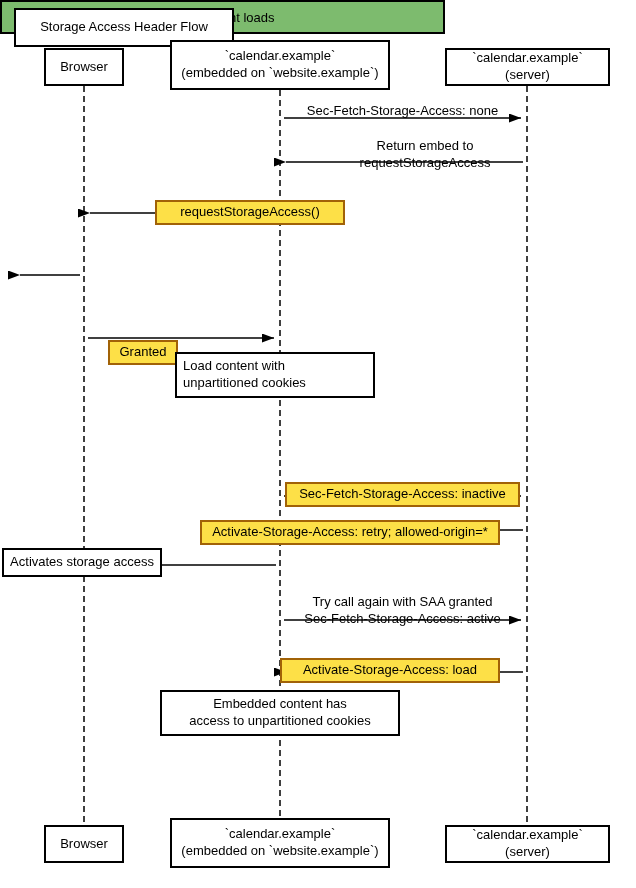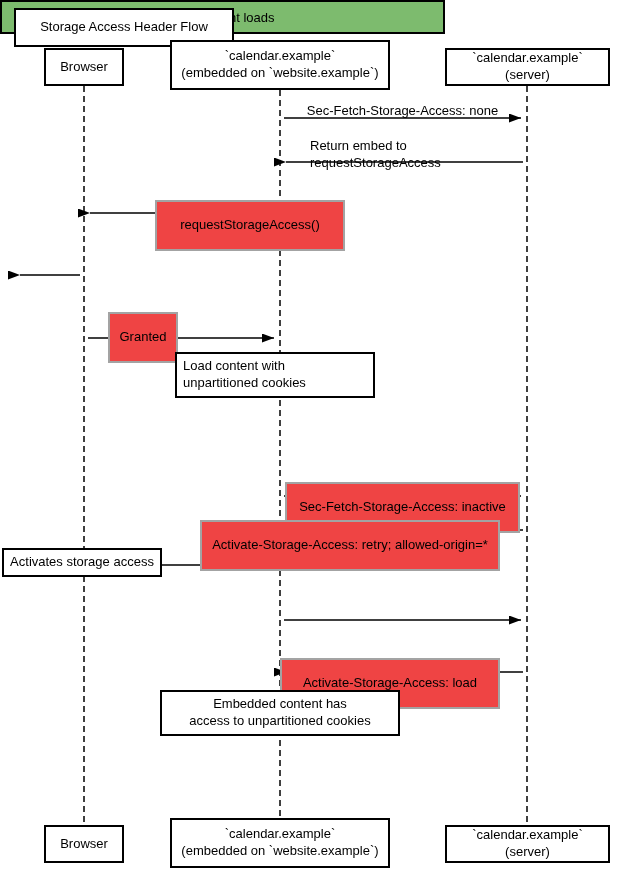--- a/index.html
+++ b/index.html
@@ -24,24 +24,24 @@
       text-align: center;
       padding: 4px 6px;
       line-height: 1.3;
     }
     .box-green {
       background: #7dbb6e;
       border: 2px solid #000;
     }
     .label-box {
       position: absolute;
-      border: 2px solid #a3a3a3;
-      background: #ef4444;
+      border: 2px solid #a16207;
+      background: #fde047;
       text-align: center;
-      padding: 15px 5px;
+      padding: 2px 5px;
       line-height: 1.3;
     }
     .plain-text {
       position: absolute;
       text-align: center;
       line-height: 1.3;
     }
     svg.arrows {
       position: absolute;
       top: 0; left: 0;
@@ -108,31 +108,31 @@
     <line x1="284" y1="620" x2="521" y2="620" stroke="#000" stroke-width="1.5" marker-end="url(#arrowhead)"></line>
 
     <line x1="523" y1="672" x2="286" y2="672" stroke="#000" stroke-width="1.5" marker-end="url(#arrowhead-left)"></line>
 
   </svg>
 
   <div class="plain-text" style="left:285px; top:103px; width:235px;">
     <span>Sec-Fetch-Storage-Access: none</span>
   </div>
 
-  <div class="plain-text" style="left:310px; top:138px; width:210px; text-align:left;">
+  <div class="plain-text" style="left:320px; top:138px; width:210px; text-align:center;">
     <span style="white-space:pre-line;">Return embed to
 requestStorageAccess</span>
   </div>
 
   <div class="label-box" style="left:155px; top:200px; width:190px;">
     <span>requestStorageAccess()</span>
   </div>
 
 
-  <div class="label-box" style="left:108px; top:312px; width:70px;">
+  <div class="label-box" style="left:108px; top:340px; width:70px;">
     <span>Granted</span>
   </div>
 
   <div class="box" style="left:175px; top:352px; width:200px; text-align:left;">
     <span style="white-space:pre-line;">Load content with
 unpartitioned cookies</span>
   </div>
 
   <div class="box-green" style="left:84px; top:420px; width:445px; height:34px; display:flex; align-items:center; justify-content:center;">
     <span>Subsequent loads</span>
@@ -143,20 +143,24 @@
   </div>
 
   <div class="label-box" style="left:200px; top:520px; width:300px; text-align:center;">
     <span>Activate-Storage-Access: retry; allowed-origin=*</span>
   </div>
 
   <div class="box" style="left:2px; top:548px; width:160px; text-align:center;">
     <span>Activates storage access</span>
   </div>
 
+  <div class="plain-text" style="left:285px; top:594px; width:235px; text-align:center;">
+    <span style="white-space:pre-line;">Try call again with SAA granted
+Sec-Fetch-Storage-Access: active</span>
+  </div>
 
   <div class="label-box" style="left:280px; top:658px; width:220px; ">
     <span>Activate-Storage-Access: load</span>
   </div>
 
   <div class="box" style="left:160px; top:690px; width:240px; text-align:center;">
     <span style="white-space:pre-line;">Embedded content has
 access to unpartitioned cookies</span>
   </div>
 

